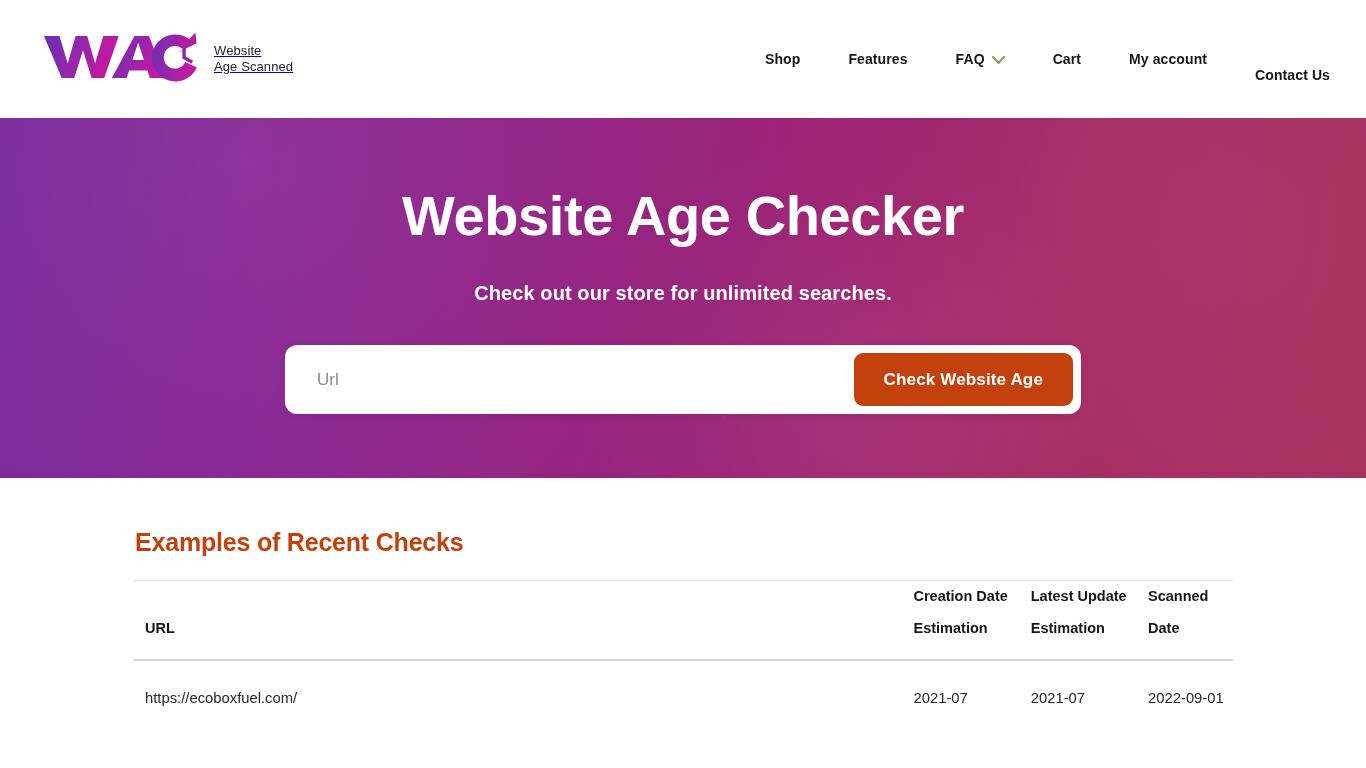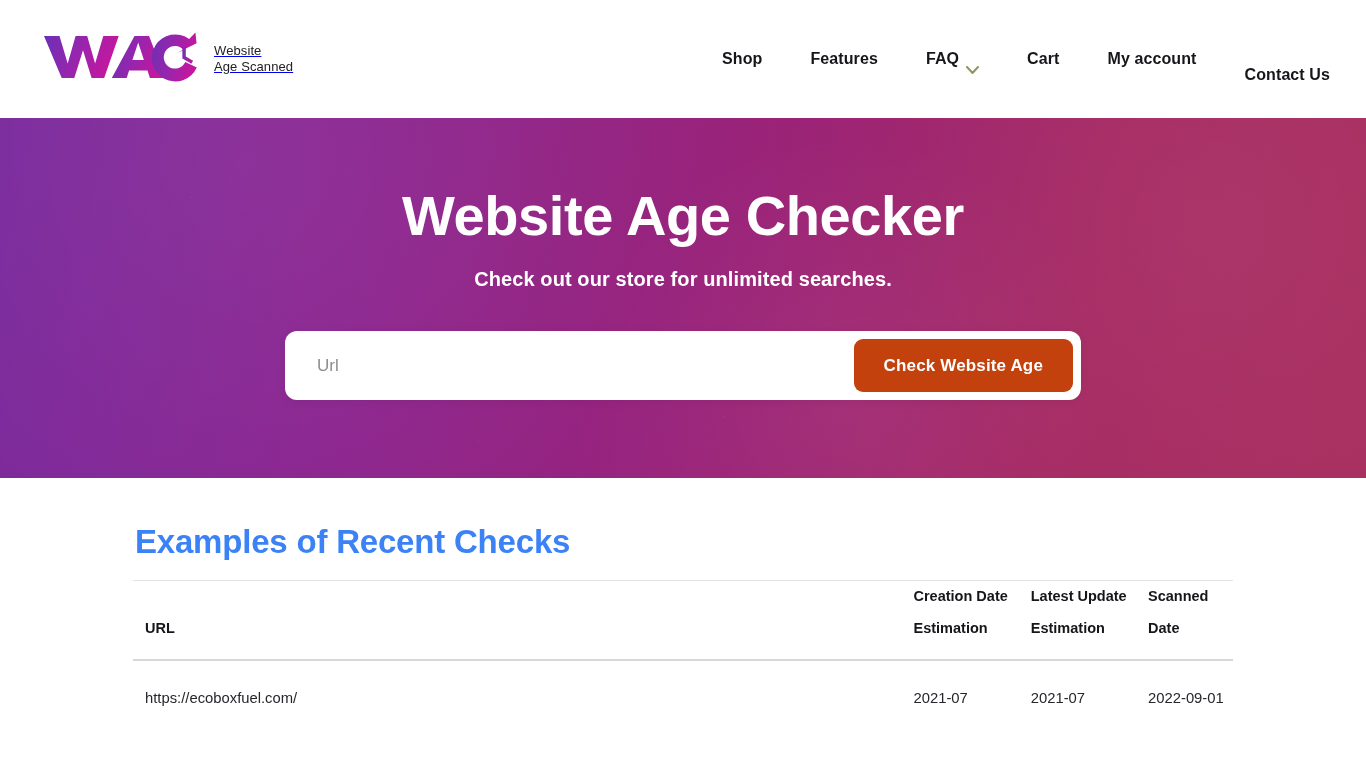--- a/index.html
+++ b/index.html
@@ -50,23 +50,23 @@
 
   .main-nav {
     margin-left: auto;
     display: flex;
     align-items: center;
     gap: 0;
   }
 
   .nav-item {
     display: flex;
-    align-items: flex-end;
+    align-items: flex-start;
     gap: 7px;
-    font-size: 16px;
+    font-size: 14px;
     font-weight: 700;
     color: #16161a;
     text-decoration: none;
     padding: 6px 24px;
     letter-spacing: 0.1px;
     cursor: pointer;
     white-space: nowrap;
   }
   .nav-item:last-child { padding-right: 10px; margin-top: 32px; }
 
@@ -125,21 +125,21 @@
     margin-top: 67px;
     font-size: 56px;
     line-height: 62px;
     font-weight: 800;
     color: #ffffff;
     letter-spacing: -0.4px;
     text-align: left;
   }
 
   .hero-subtitle {
-    margin-top: 19px;
+    margin-top: 33px;
     font-size: 20px;
     line-height: 26px;
     font-weight: 700;
     color: #ffffff;
     letter-spacing: 0.1px;
     text-align: center;
   }
 
   .search-shell {
     margin-top: 39px;
@@ -185,24 +185,24 @@
   }
 
   
   .examples {
     width: 1100px;
     margin: 0 auto;
     padding-top: 44px;
   }
 
   .examples-title {
-    font-size: 33px;
+    font-size: 25px;
     line-height: 40px;
     font-weight: 600;
-    color: #3b82f6;
+    color: #c2410c;
     letter-spacing: -0.2px;
     padding-left: 2px;
   }
 
   .examples-rule {
     margin-top: 18px;
     height: 1px;
     width: 100%;
     background: #e3e3e6;
   }

